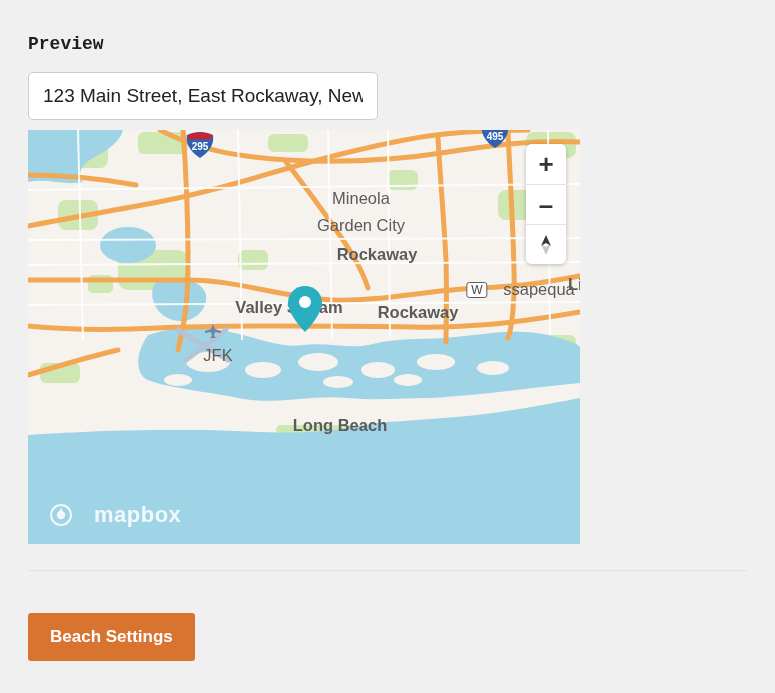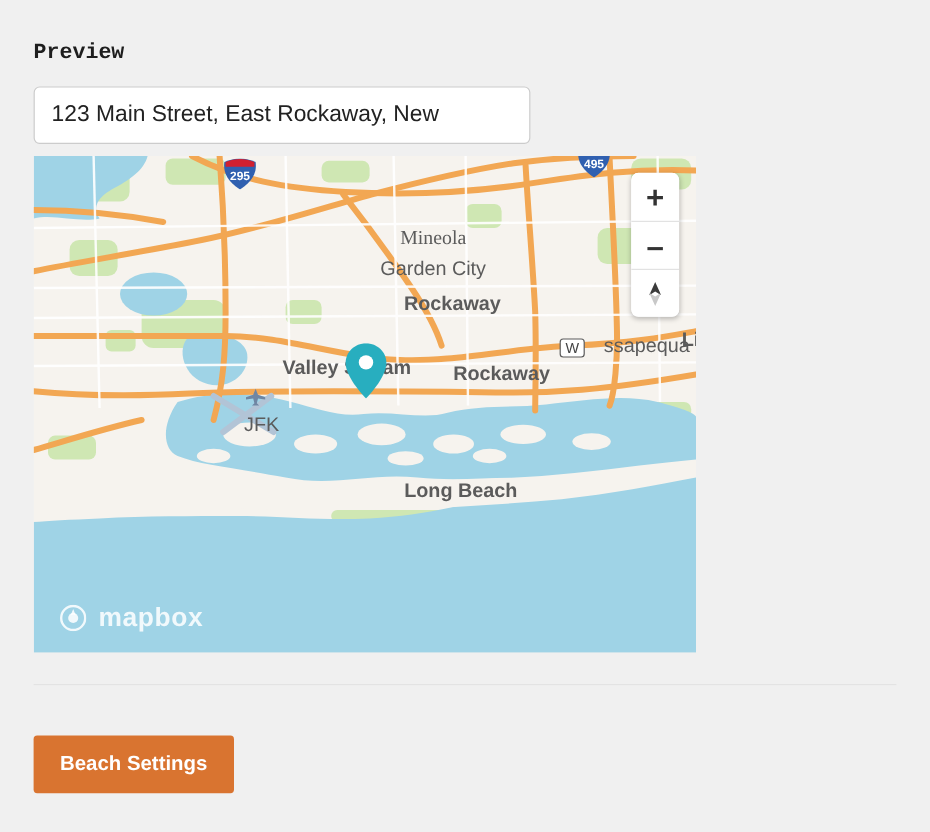--- a/index.html
+++ b/index.html
@@ -13,21 +13,21 @@
     position:relative;
   }
   .preview-title{
     font-size:18px;
     font-weight:600;
     color:#1e1e1e;
     margin:6px 0 18px 0;
     font-family:Liberation Mono, monospace;
   }
   .address-input{
-    width:414px;
+    width:350px;
     height:48px;
     box-sizing:border-box;
     border:1px solid #ccc;
     border-radius:5px;
     background:#fff;
     font-size:19px;
     color:#222;
     padding:0 14px;
     outline:none;
     margin-bottom:10px;
@@ -81,21 +81,21 @@
     pointer-events:none;
   }
   
   .mapbox-logo{
     position:absolute;
     left:22px;
     bottom:16px;
     display:flex;
     align-items:center;
     color:rgba(255,255,255,0.85);
-    gap:10px;
+    gap:22px;
     font-family:Arial,Helvetica,sans-serif;
   }
   .mapbox-logo .word{
     font-size:22px;
     font-weight:600;
     letter-spacing:0.5px;
   }
   .divider{
     margin-top:26px;
     border:none;
@@ -236,26 +236,26 @@
       <line x1="150" y1="200" x2="200" y2="230"></line>
       <line x1="158" y1="230" x2="198" y2="200"></line>
     </g>
 
     <g transform="translate(185,200)" fill="#6f86a3">
       <path d="M0,-6 L2,-1 L8,1 L8,3 L2,2 L1,6 L3,8 L-3,8 L-1,6 L-2,2 L-8,3 L-8,1 L-2,-1 Z"></path>
     </g>
   </svg>
 
   <div id="labels-layer">
-      <div class="place-label" style="left: 333px; top: 68px; font-family: Liberation Serif, serif;">Mineola</div>
+      <div class="place-label" style="left: 333px; top: 68px;">Mineola</div>
       <div class="place-label" style="left: 333px; top: 95px;">Garden City</div>
       <div class="place-label bold" style="left: 349px; top: 124px;">Rockaway</div>
       <div class="place-label bold" style="left: 261px; top: 177px;">Valley Stream</div>
       <div class="place-label bold" style="left: 390px; top: 182px;">Rockaway</div>
-      <div class="place-label bold" style="left: 312px; top: 280px; margin-left: 44px;">Long Beach</div>
+      <div class="place-label bold" style="left: 312px; top: 295px;">Long Beach</div>
       <div class="place-label" style="left: 178px; top: 225px; margin-left: 12px;">JFK</div>
       <div class="place-label bold" style="left: 557px; top: 154px;">Linc</div>
       <div class="place-label" style="left: 511px; top: 159px;">ssapequa</div>
       <div class="route-shield" style="left: 172px; top: 15px;">
         <svg width="30" height="26" viewBox="0 0 30 26">
           <path fill="#3060b0" d="M2 3 C6 1 11 0 15 0 C19 0 24 1 28 3 C29 10 27 18 15 26 C3 18 1 10 2 3 Z"></path>
           <path fill="#d02030" d="M3 3 C7 1.3 11 0.5 15 0.5 C19 0.5 23 1.3 27 3 L27 7 L3 7 Z"></path>
           <text x="15" y="18" text-anchor="middle" font-family="Arial" font-size="10" font-weight="700" fill="#fff">295</text>
         </svg>
       </div>

